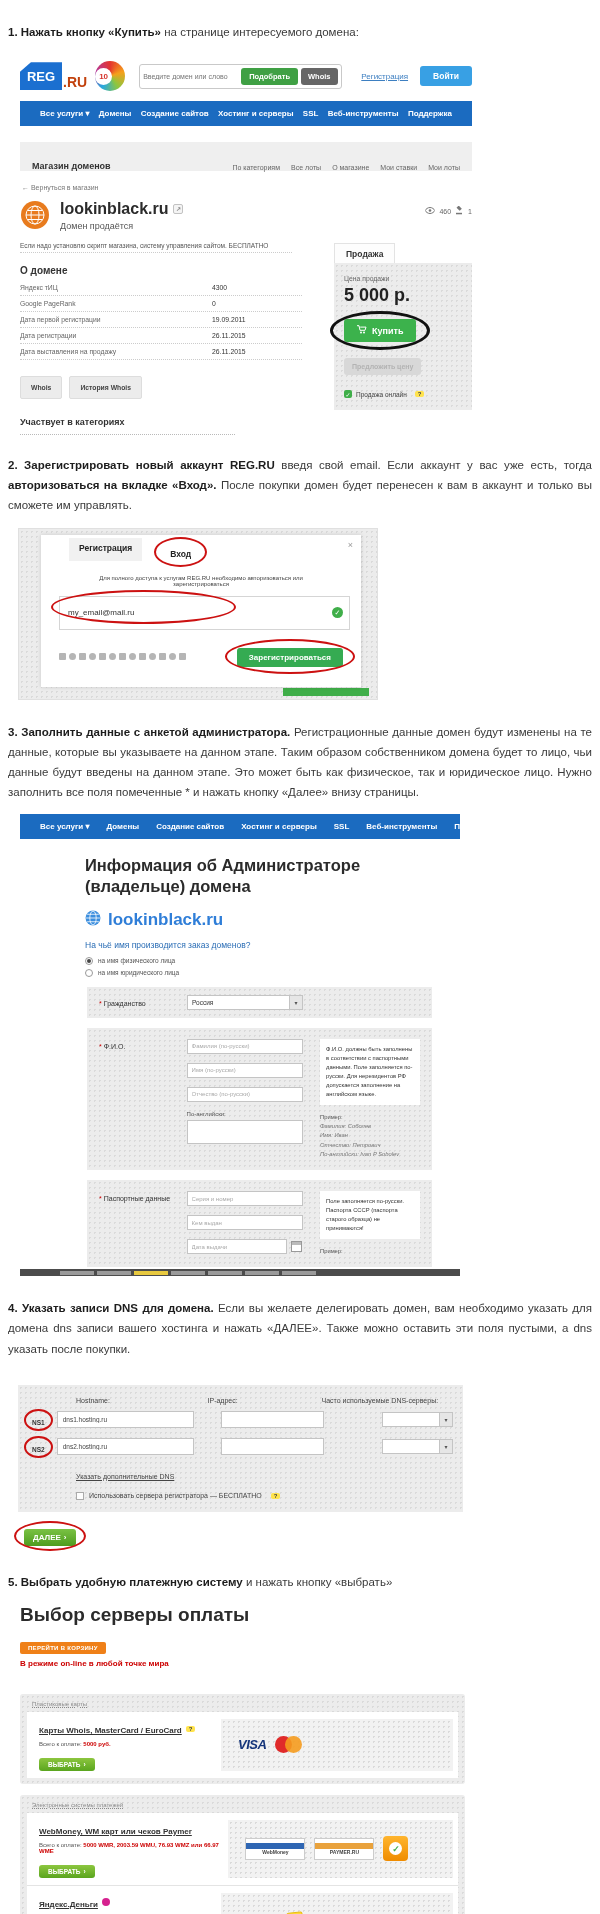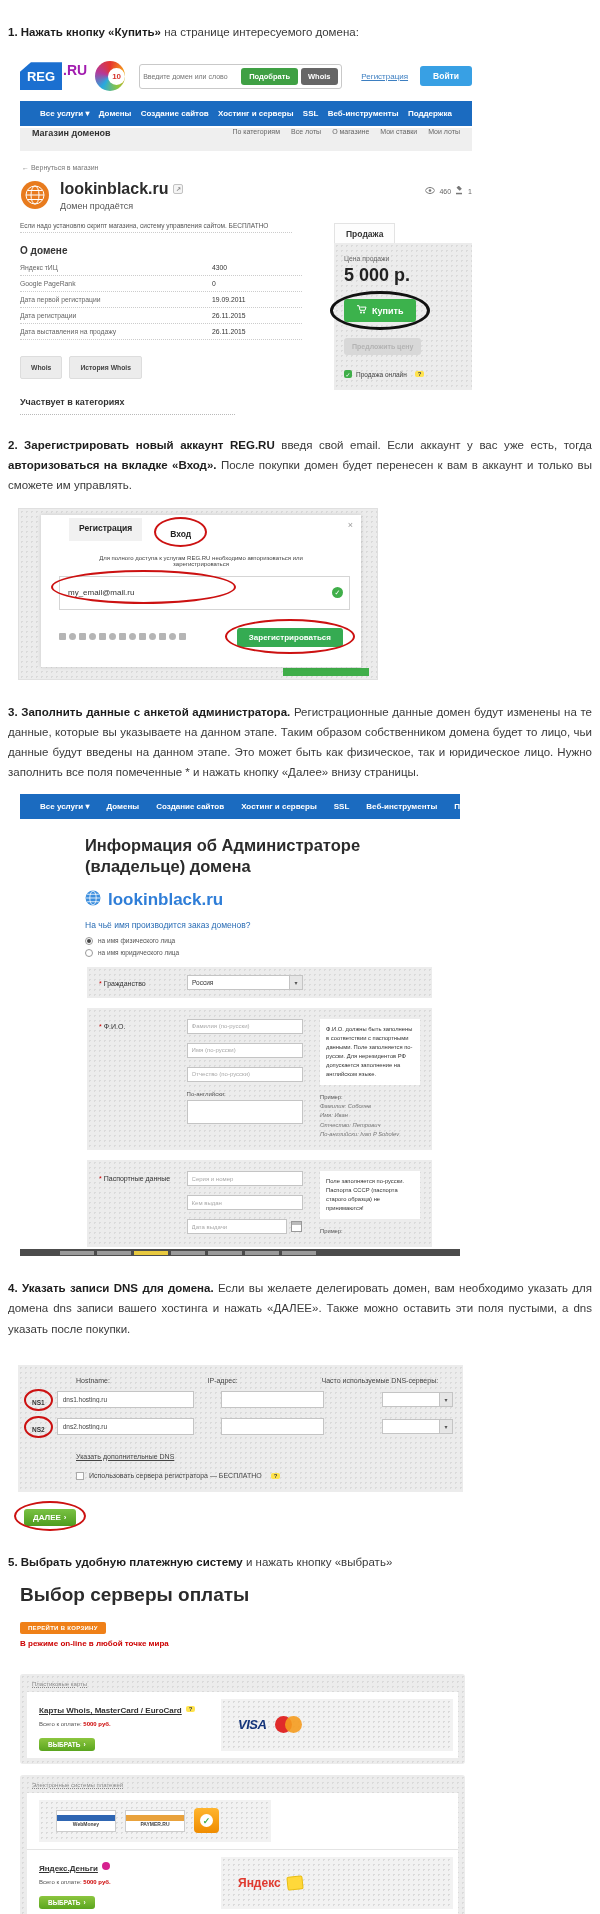--- a/index.html
+++ b/index.html
@@ -10,36 +10,36 @@
 .dot{background-color:#ececec;background-image:radial-gradient(#dadada 1px,transparent 1px);background-size:5px 5px}
 .dot.lt{background-color:#f2f2f2}
 .ring{position:absolute;border-radius:50%;pointer-events:none}
 .ring.red{border:2.5px solid #cc1111}
 .ring.black{border:3px solid #111}
 .yq{display:inline-block;background:#ffe34d;color:#444;font-size:6px;font-weight:bold;padding:0 3px;border-radius:2px;margin-left:4px;vertical-align:middle}
 .relwrap{position:relative;display:inline-block}
 
 .shot1{width:452px;margin-left:12px;position:relative}
 .hdr{display:flex;align-items:center;height:44px}
-.logo{display:flex;align-items:flex-start;gap:1px}
+.logo{display:flex;align-items:flex-end;gap:1px}
 .logo-house{width:42px;height:28px;background:#1b6fd0;clip-path:polygon(0 34%,26% 0,100% 0,100% 100%,0 100%);color:#fff;font-weight:bold;font-size:13px;display:flex;align-items:center;justify-content:center}
-.logo-ru{font-weight:bold;font-size:14px;color:#a21caf}
-.badge10{width:30px;height:30px;border-radius:50%;margin-left:8px;background:conic-gradient(#e4342f,#f6a01b,#8cc63f,#27a9e0,#b4399a,#e4342f);display:flex;align-items:center;justify-content:flex-end}
+.logo-ru{font-weight:bold;font-size:14px;color:#c2410c}
+.badge10{width:30px;height:30px;border-radius:50%;margin-left:8px;background:conic-gradient(#e4342f,#f6a01b,#8cc63f,#27a9e0,#b4399a,#e4342f);display:flex;align-items:center;justify-content:flex-start}
 .badge10 i{font-style:normal;background:#fff;border-radius:50%;width:17px;height:17px;font-size:8px;font-weight:bold;color:#d5342c;display:flex;align-items:center;justify-content:center}
 .searchbox{display:flex;align-items:center;border:1px solid #c9c9c9;border-radius:3px;padding:3px;margin-left:14px;background:#fff}
 .searchbox input{border:none;outline:none;font-size:7px;width:98px;color:#888;font-family:inherit}
 .btn{display:inline-flex;align-items:center;justify-content:center;border-radius:3px;color:#fff;font-weight:bold;cursor:pointer;border:none;font-family:inherit}
 .btn-find{background:#3fa044;font-size:7.5px;padding:4px 8px}
 .btn-whois{background:#666;font-size:7.5px;padding:4px 7px;margin-left:3px}
 .hdr-right{margin-left:auto;display:flex;align-items:center;gap:12px}
 .lnk-reg{font-size:8px;color:#3d7fc1;text-decoration:underline}
 .btn-login{background:#38a0e4;font-size:8.5px;padding:5px 13px}
 .bluenav{background:#1b6bc0;height:25px;display:flex;align-items:center;justify-content:space-between;padding:0 20px;margin-top:3px}
 .bluenav span{color:#fff;font-size:8px;font-weight:bold;white-space:nowrap}
-.subnav{background:#efefef;height:23px;display:flex;align-items:flex-start;padding:0 12px;margin-top:2px}
+.subnav{background:#efefef;height:29px;display:flex;align-items:flex-end;padding:0 12px;margin-top:16px}
 .subnav .t{font-size:9px;font-weight:bold;color:#333}
 .subnav .m{margin-left:auto;display:flex;gap:11px}
 .subnav .m span{font-size:7px;color:#666}
 .backlnk{font-size:7px;color:#777;margin:13px 0 9px 2px;display:inline-block}
 .domrow{display:flex;align-items:flex-start}
 .gicon{flex:0 0 auto;margin-right:10px}
 .domname{font-size:16px;font-weight:bold;color:#2b2b2b;line-height:1.1}
 .extic{display:inline-flex;width:10px;height:10px;border:1px solid #c2c2c2;background:#f4f4f4;color:#888;font-size:6px;align-items:center;justify-content:center;border-radius:2px;vertical-align:3px;margin-left:5px}
 .domstat{font-size:9px;color:#555;margin-top:3px}
 .stats{margin-left:auto;display:flex;align-items:center;gap:4px;font-size:7px;color:#666;padding-top:6px}
@@ -489,20 +489,28 @@
             <i class="r"></i>
             <i class="o"></i>
           </span>
       </div>
     </div>
   </div>
 
   <div class="pgroup dot">
     <div class="psec">Электронные системы платежей</div>
     <div class="prow">
+      <div class="pleft">
+        <span class="plink">WebMoney, WM карт или чеков Paymer</span>
+        <div class="ptotal"><span>Всего к оплате:</span> <b>5000 WMR, 2003.59 WMU, 76.93 WMZ или 66.97 WME</b></div>
+        <button class="btn btn-choose">
+            <span>ВЫБРАТЬ</span>
+            <span>›</span>
+          </button>
+      </div>
       <div class="plogo dot lt">
         <span class="lbox wm">
             <span class="bar"></span>
             <span>WebMoney</span>
           </span>
         <span class="lbox pm">
             <span class="bar"></span>
             <span>PAYMER.RU</span>
           </span>
         <span class="shield">

